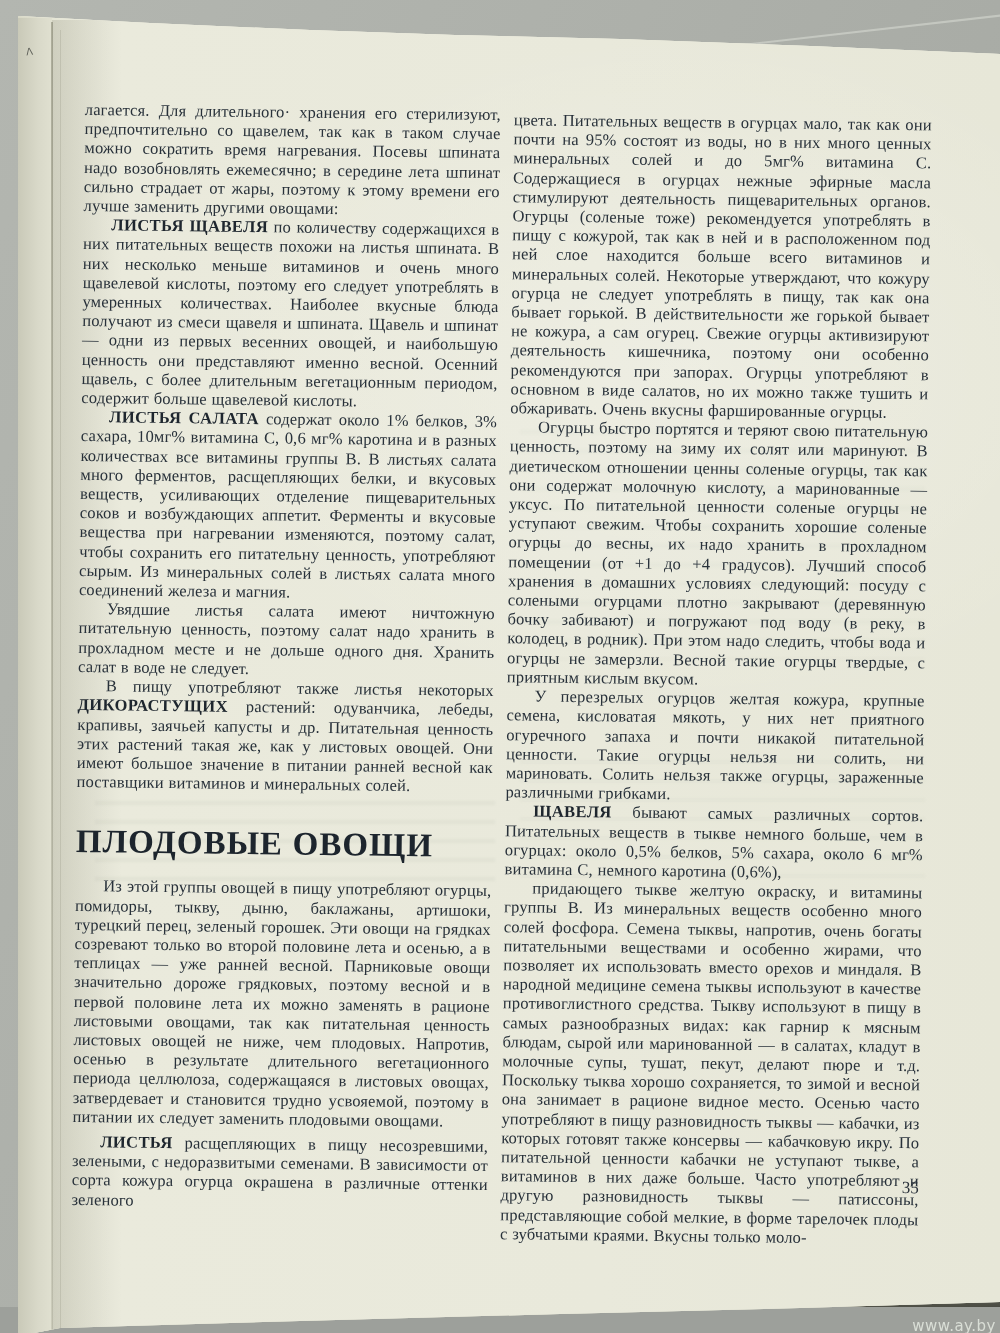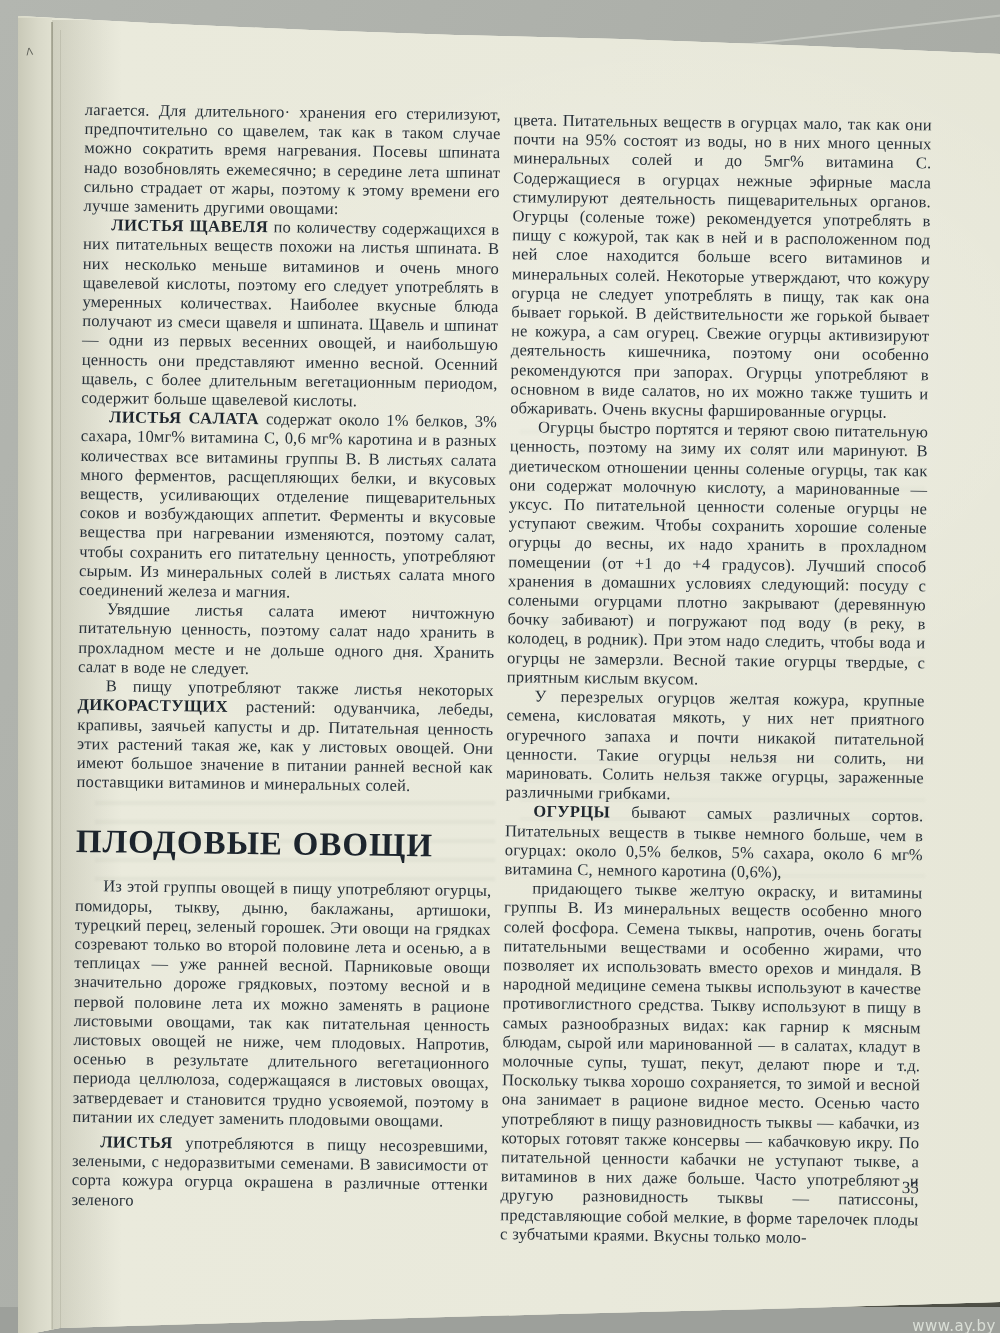--- a/index.html
+++ b/index.html
@@ -101,36 +101,36 @@
       <p class="para">
         <span>В пищу употребляют также листья некоторых </span><b class="lead">ДИКОРАСТУЩИХ</b><span> растений: одуванчика, лебеды, крапивы, заячьей капусты и др. Питательная ценность этих растений такая же, как у листовых овощей. Они имеют большое значение в питании ранней весной как поставщики витаминов и минеральных солей.</span>
       </p>
 
       <h1 class="section-heading">ПЛОДОВЫЕ ОВОЩИ</h1>
 
       <p class="para">
         <span>Из этой группы овощей в пищу употребляют огурцы, помидоры, тыкву, дыню, баклажаны, артишоки, турецкий перец, зеленый горошек. Эти овощи на грядках созревают только во второй половине лета и осенью, а в теплицах — уже ранней весной. Парниковые овощи значительно дороже грядковых, поэтому весной и в первой половине лета их можно заменять в рационе листовыми овощами, так как питательная ценность листовых овощей не ниже, чем плодовых. Напротив, осенью в результате длительного вегетационного периода целлюлоза, содержащаяся в листовых овощах, затвердевает и становится трудно усвояемой, поэтому в питании их следует заменить плодовыми овощами.</span>
       </p>
       <p class="para cucumbers">
-        <b class="lead">ЛИСТЬЯ</b><span> употребляются в пищу несозревшими, зелеными, с недоразвитыми семенами. В зависимости от сорта кожура огурца окрашена в различные оттенки зеленого</span>
+        <b class="lead">ЛИСТЬЯ</b><span> расщепляющих в пищу несозревшими, зелеными, с недоразвитыми семенами. В зависимости от сорта кожура огурца окрашена в различные оттенки зеленого</span>
       </p>
     </div>
 
     <div class="col col-right">
       <p class="para no-indent">
         <span>цвета. Питательных веществ в огурцах мало, так как они почти на 95% состоят из воды, но в них много ценных минеральных солей и до 5мг% витамина С. Содержащиеся в огурцах нежные эфирные масла стимулируют деятельность пищеварительных органов. Огурцы (соленые тоже) рекомендуется употреблять в пищу с кожурой, так как в ней и в расположенном под ней слое находится больше всего витаминов и минеральных солей. Некоторые утверждают, что кожуру огурца не следует употреблять в пищу, так как она бывает горькой. В действительности же горькой бывает не кожура, а сам огурец. Свежие огурцы активизируют деятельность кишечника, поэтому они особенно рекомендуются при запорах. Огурцы употребляют в основном в виде салатов, но их можно также тушить и обжаривать. Очень вкусны фаршированные огурцы.</span>
       </p>
       <p class="para">
         <span>Огурцы быстро портятся и теряют свою питательную ценность, поэтому на зиму их солят или маринуют. В диетическом отношении ценны соленые огурцы, так как они содержат молочную кислоту, а маринованные — уксус. По питательной ценности соленые огурцы не уступают свежим. Чтобы сохранить хорошие соленые огурцы до весны, их надо хранить в прохладном помещении (от +1 до +4 градусов). Лучший способ хранения в домашних условиях следующий: посуду с солеными огурцами плотно закрывают (деревянную бочку забивают) и погружают под воду (в реку, в колодец, в родник). При этом надо следить, чтобы вода и огурцы не замерзли. Весной такие огурцы твердые, с приятным кислым вкусом.</span>
       </p>
       <p class="para">
         <span>У перезрелых огурцов желтая кожура, крупные семена, кисловатая мякоть, у них нет приятного огуречного запаха и почти никакой питательной ценности. Такие огурцы нельзя ни солить, ни мариновать. Солить нельзя также огурцы, зараженные различными грибками.</span>
       </p>
       <p class="para">
-        <b class="lead">ОГУРЦЫ</b><span> бывают самых различных сортов. Питательных веществ в тыкве немного больше, чем в огурцах: около 0,5% белков, 5% сахара, около 6 мг% витамина С, немного каротина (0,6%),</span>
+        <b class="lead">ЩАВЕЛЯ</b><span> бывают самых различных сортов. Питательных веществ в тыкве немного больше, чем в огурцах: около 0,5% белков, 5% сахара, около 6 мг% витамина С, немного каротина (0,6%),</span>
       </p>
       <p class="para">
         <span>придающего тыкве желтую окраску, и витамины группы В. Из минеральных веществ особенно много солей фосфора. Семена тыквы, напротив, очень богаты питательными веществами и особенно жирами, что позволяет их использовать вместо орехов и миндаля. В народной медицине семена тыквы используют в качестве противоглистного средства. Тыкву используют в пищу в самых разнообразных видах: как гарнир к мясным блюдам, сырой или маринованной — в салатах, кладут в молочные супы, тушат, пекут, делают пюре и т.д. Поскольку тыква хорошо сохраняется, то зимой и весной она занимает в рационе видное место. Осенью часто употребляют в пищу разновидность тыквы — кабачки, из которых готовят также консервы — кабачковую икру. По питательной ценности кабачки не уступают тыкве, а витаминов в них даже больше. Часто употребляют и другую разновидность тыквы — патиссоны, представляющие собой мелкие, в форме тарелочек плоды с зубчатыми краями. Вкусны только моло-</span>
       </p>
     </div>
 
     <div class="page-number">35</div>
   </div>
 </div>
 

